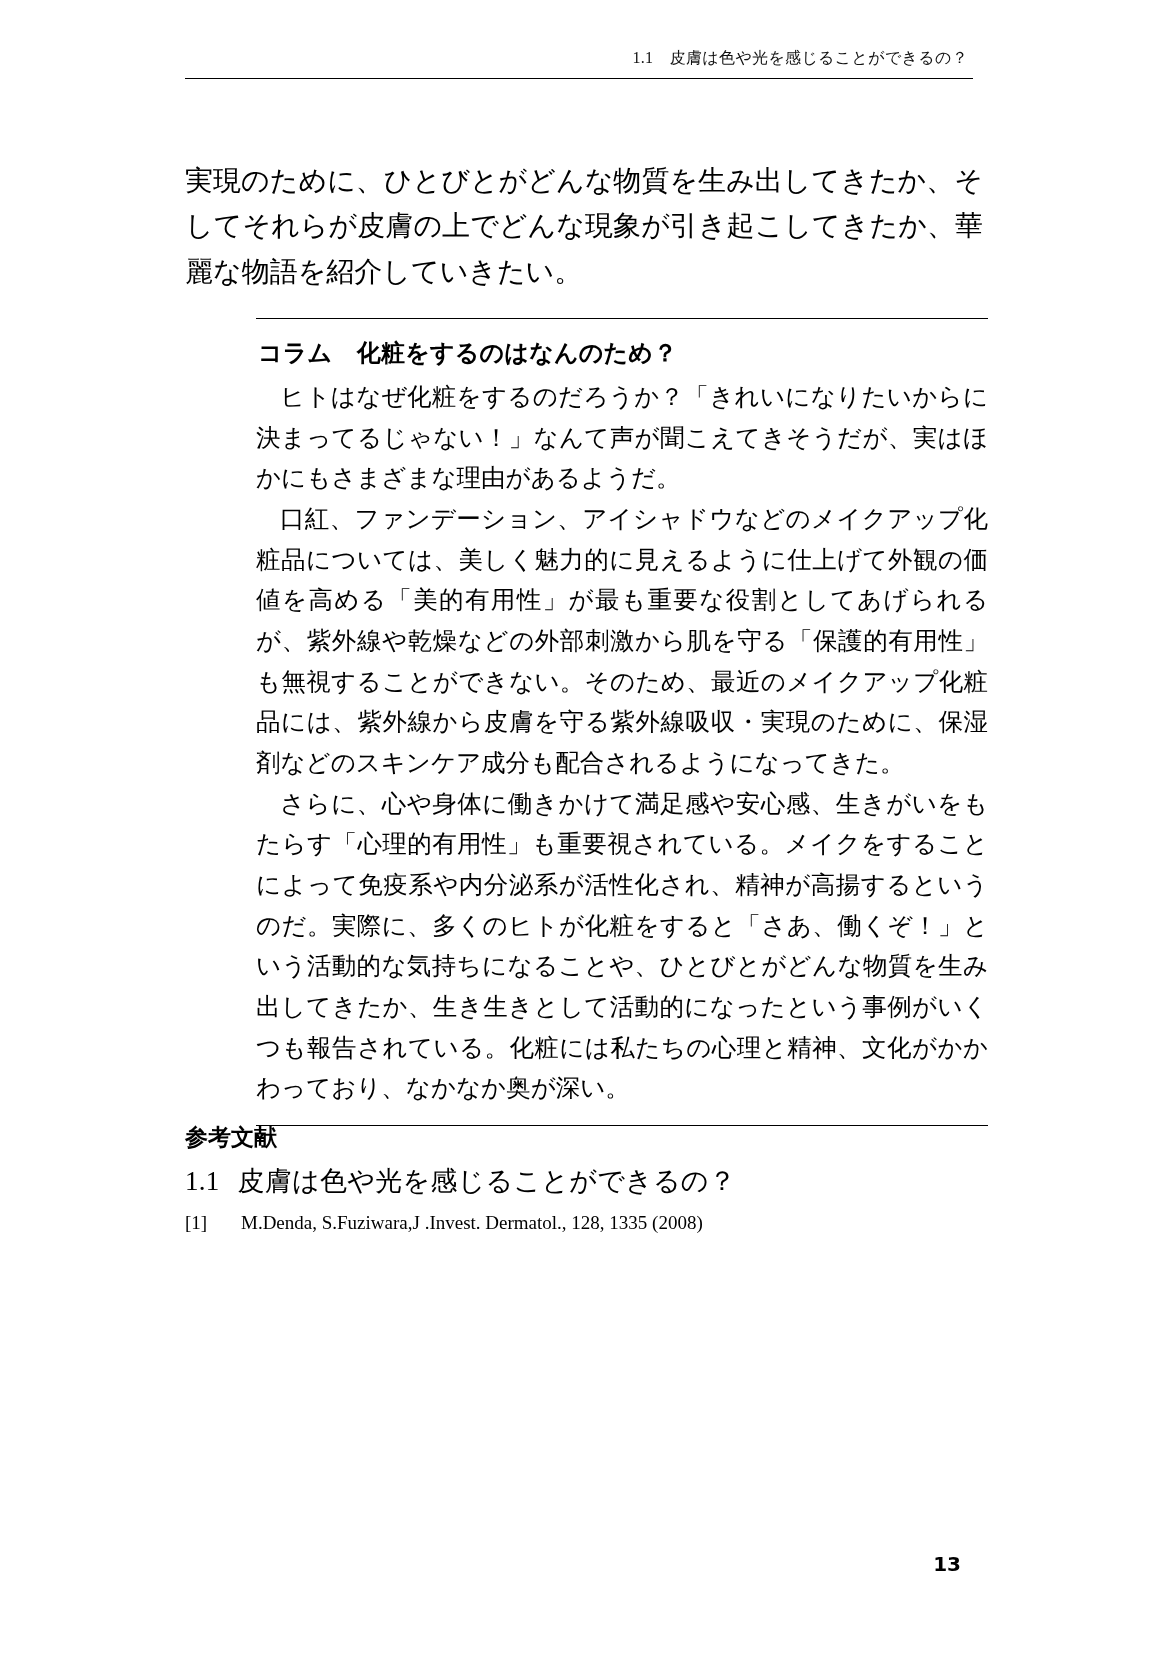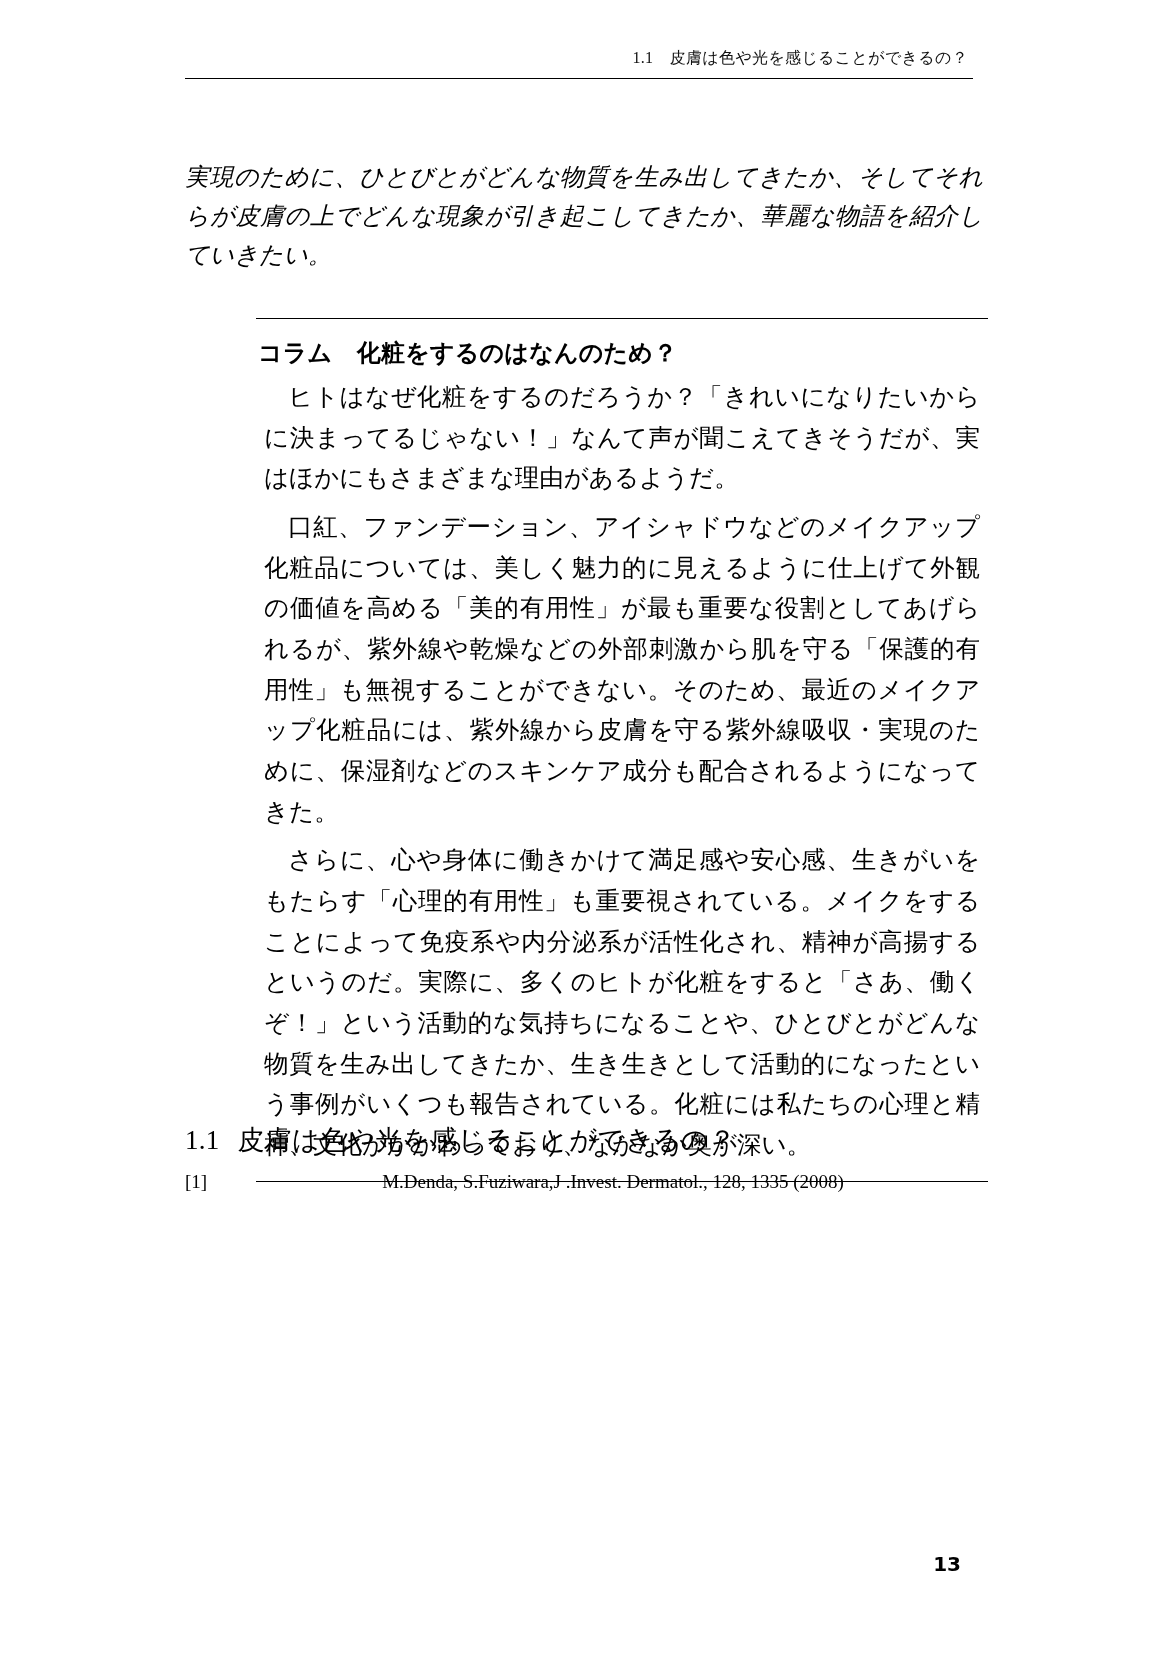--- a/index.html
+++ b/index.html
@@ -40,25 +40,24 @@
     right: 180px;
     border-top: 1.6px solid #000;
   }
 
   
   .body-block {
     position: absolute;
     top: 158px;
     left: 185px;
     width: 798px;
-    font-size: 24px;
+    font-size: 28px;
     line-height: 1.62;
     text-align: justify;
     text-justify: inter-character;
-    font-style: italic;
   }
 
   
   .column-box {
     position: absolute;
     top: 318px;
     left: 256px;
     width: 732px;
   }
   .column-rule-top {
@@ -74,21 +73,21 @@
     font-weight: bold;
     font-size: 24px;
     letter-spacing: 0.01em;
     margin: 8px 0 8px 2px;
   }
   .column-p {
     font-size: 24.5px;
     line-height: 1.66;
     text-align: justify;
     text-justify: inter-character;
-    margin: 8px;
+    margin: 0;
     text-indent: 24px;
   }
 
   
   .refs {
     position: absolute;
     top: 1122px;
     left: 185px;
     width: 800px;
   }
@@ -111,21 +110,20 @@
     display: flex;
     gap: 0;
     line-height: 1.5;
   }
   .ref-marker {
     width: 56px;
     flex: 0 0 56px;
   }
   .ref-text {
     flex: 1 1 auto;
-    text-align: center;
   }
 
   
   .folio {
     position: absolute;
     bottom: 78px;
     right: 192px;
     font-family: "DejaVu Sans", "Liberation Sans", sans-serif;
     font-weight: bold;
     font-size: 20px;
@@ -144,20 +142,21 @@
   <div class="column-box">
     <div class="column-rule-top"></div>
     <div class="column-title">コラム　化粧をするのはなんのため？</div>
     <p class="column-p">ヒトはなぜ化粧をするのだろうか？「きれいになりたいからに決まってるじゃない！」なんて声が聞こえてきそうだが、実はほかにもさまざまな理由があるようだ。</p>
     <p class="column-p">口紅、ファンデーション、アイシャドウなどのメイクアップ化粧品については、美しく魅力的に見えるように仕上げて外観の価値を高める「美的有用性」が最も重要な役割としてあげられるが、紫外線や乾燥などの外部刺激から肌を守る「保護的有用性」も無視することができない。そのため、最近のメイクアップ化粧品には、紫外線から皮膚を守る紫外線吸収・実現のために、保湿剤などのスキンケア成分も配合されるようになってきた。</p>
     <p class="column-p">さらに、心や身体に働きかけて満足感や安心感、生きがいをもたらす「心理的有用性」も重要視されている。メイクをすることによって免疫系や内分泌系が活性化され、精神が高揚するというのだ。実際に、多くのヒトが化粧をすると「さあ、働くぞ！」という活動的な気持ちになることや、ひとびとがどんな物質を生み出してきたか、生き生きとして活動的になったという事例がいくつも報告されている。化粧には私たちの心理と精神、文化がかかわっており、なかなか奥が深い。</p>
     <div class="column-rule-bottom"></div>
   </div>
 
   <div class="refs">
+    <div class="refs-heading">参考文献</div>
     <div class="refs-subheading">
       <span class="num">1.1</span><span>皮膚は色や光を感じることができるの？</span>
     </div>
     <div class="ref-item">
       <span class="ref-marker">[1]</span>
       <span class="ref-text">M.Denda, S.Fuziwara,J .Invest. Dermatol., 128, 1335 (2008)</span>
     </div>
   </div>
 
   <div class="folio">13</div>

